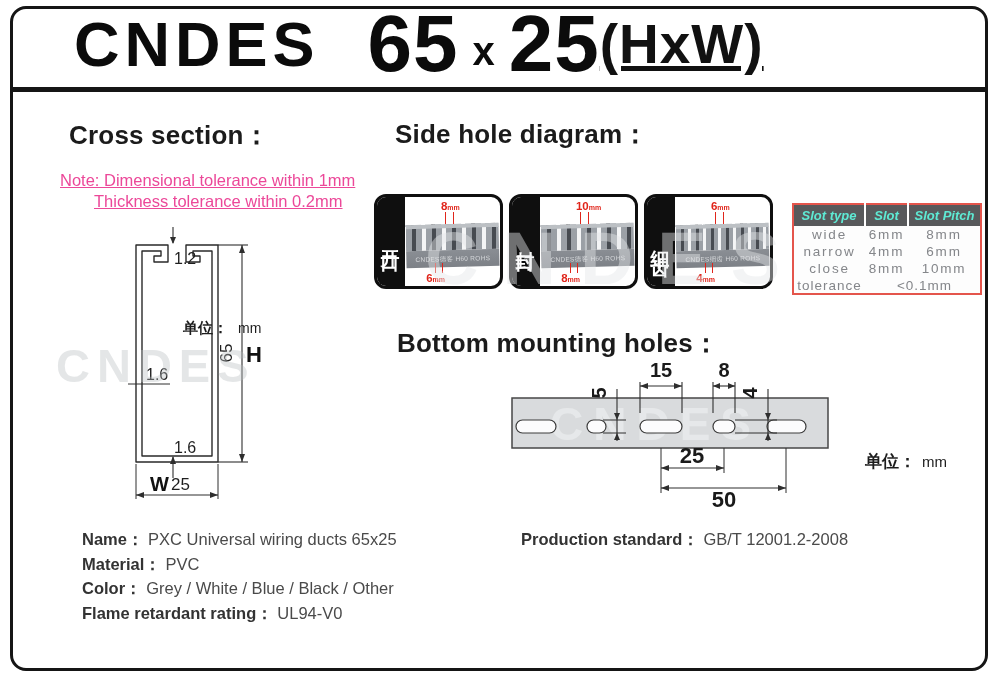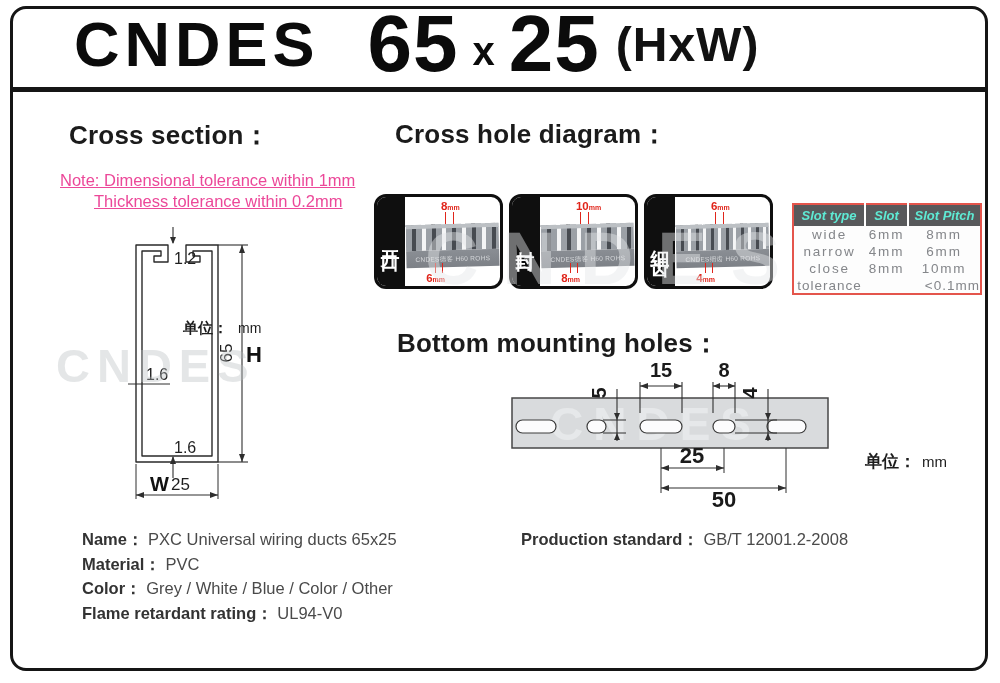--- a/index.html
+++ b/index.html
@@ -9,21 +9,21 @@
 
   
   .frame { left:10px; top:6px; width:978px; height:665px; border:3px solid #151515; border-radius:16px; background:#fff; }
   .hdr-divider { left:10px; top:87px; width:978px; height:5px; background:#151515; }
 
   
   .hdr { left:74px; top:0; height:88px; display:flex; align-items:center; }
   .brand { font-size:63px; font-weight:800; letter-spacing:5px; color:#0b0b0b; margin-right:48px; }
   .size-num { font-size:80px; font-weight:800; color:#0b0b0b; letter-spacing:1px; }
   .size-x { font-size:40px; font-weight:800; color:#0b0b0b; margin:14px 14px 0 14px; }
-  .suffix { font-size:48px; font-weight:600; color:#111; margin-left:16px; letter-spacing:1px; }
+  .suffix { font-size:55px; font-weight:600; color:#111; letter-spacing:1px;text-decoration:underline; }
 
   h2.sec { position:absolute; font-size:26px; font-weight:700; color:#1b1b1b; letter-spacing:0.2px; }
 
   .note { left:60px; top:170px; font-size:16.5px; color:#ec4899; line-height:21px;text-decoration:underline; }
   .note .l2 { padding-left:34px; }
 
   
   .wm { pointer-events:none; font-weight:800; white-space:nowrap; z-index:6; }
   .wm1 { left:56px; top:338px; font-size:47px; letter-spacing:7px; color:rgba(185,188,193,0.38); }
   .wm2 { left:425px; top:216px; font-size:74px; letter-spacing:24px; color:rgba(228,230,233,0.45); }
@@ -41,21 +41,21 @@
   .rdim-b { bottom:2px; left:40%; }
   .rline { position:absolute; width:1px; background:#e0251b; z-index:2; }
 
   
   .slot-table { left:792px; top:203px; width:190px; border:2px solid #e4554c; background:#fdfdfd; border-collapse:collapse; table-layout:fixed; }
   .slot-table th { background:#58595b; color:#5eead4; font-size:13px; font-weight:700; height:22px; border-left:2px solid #fff;font-style:italic; }
   .slot-table th:first-child { border-left:none; }
   .slot-table td { color:#84868a; font-size:13.5px; letter-spacing:1.8px; text-align:center; height:17px; }
   .c1 { width:72px; } .c2 { width:43px; } .c3 { width:73px; }
   .tol td { letter-spacing:1px; }
-  .tol .tval { text-align:right; padding-left:4px; }
+  .tol .tval { text-align:center; padding-left:4px; }
 
   
   .specs { position:absolute; font-size:16.5px; line-height:24.6px; color:#4a4a4a; }
   .specs b { color:#333; font-weight:700; }
   .specs-left { left:82px; top:527px; }
   .specs-right { left:521px; top:527px; }
 
   svg text { font-family:"Liberation Sans", sans-serif; }
 </style>
 </head>
@@ -67,21 +67,21 @@
   <div class="abs hdr">
     <span class="brand">CNDES</span>
     <span class="size-num">65</span>
     <span class="size-x">x</span>
     <span class="size-num">25</span>
     <span class="suffix">(HxW)</span>
   </div>
   <div class="abs hdr-divider"></div>
 
   <h2 class="sec" style="left:57px; top:118px;margin-left:12px;">Cross section：</h2>
-  <h2 class="sec" style="left:395px; top:117px;">Cross hole diagram：</h2>
+  <h2 class="sec" style="left:395px; top:117px;">Side hole diagram：</h2>
   <h2 class="sec" style="left:397px; top:326px;">Bottom mounting holes：</h2>
 
   <div class="abs note">
     <div>Note: Dimensional tolerance within 1mm</div>
     <div class="l2">Thickness tolerance within 0.2mm</div>
   </div>
 
   <svg class="abs" style="left:90px; top:215px;" width="280" height="290" viewBox="0 0 280 290">
     <path d="M46,247 L46,30 L78,30 L78,47 L64,47 L64,41 L71,41 L71,36 L52,36 L52,241 L122,241 L122,36 L103,36 L103,41 L110,41 L110,47 L96,47 L96,30 L128,30 L128,247 Z" fill="#ffffff" stroke="#2a2a2a" stroke-width="1.4" stroke-linejoin="round"></path>
 
@@ -249,19 +249,19 @@
     <polygon points="181,133 189,130 189,136" fill="#2e2e2e"></polygon>
     <polygon points="306,133 298,130 298,136" fill="#2e2e2e"></polygon>
     <text x="244" y="152" font-size="22" font-weight="600" fill="#1a1a1a" text-anchor="middle">50</text>
 
     <text x="385" y="112" font-size="17" font-weight="700" fill="#1d1d1d"><tspan>单位：</tspan><tspan dx="6" font-size="15" font-weight="400">mm</tspan></text>
   </svg>
 
   <div class="specs specs-left">
     <div><b>Name：</b> <span>PXC Universal wiring ducts 65x25</span></div>
     <div><b>Material：</b> <span>PVC</span></div>
-    <div><b>Color：</b> <span>Grey / White / Blue / Color / Other</span></div>
+    <div><b>Color：</b> <span>Grey / White / Blue / Black / Other</span></div>
     <div><b>Flame retardant rating：</b> <span>UL94-V0</span></div>
   </div>
   <div class="specs specs-right">
     <div><b>Production standard：</b> <span>GB/T 12001.2-2008</span></div>
   </div>
 </div>
 
 </body></html>

